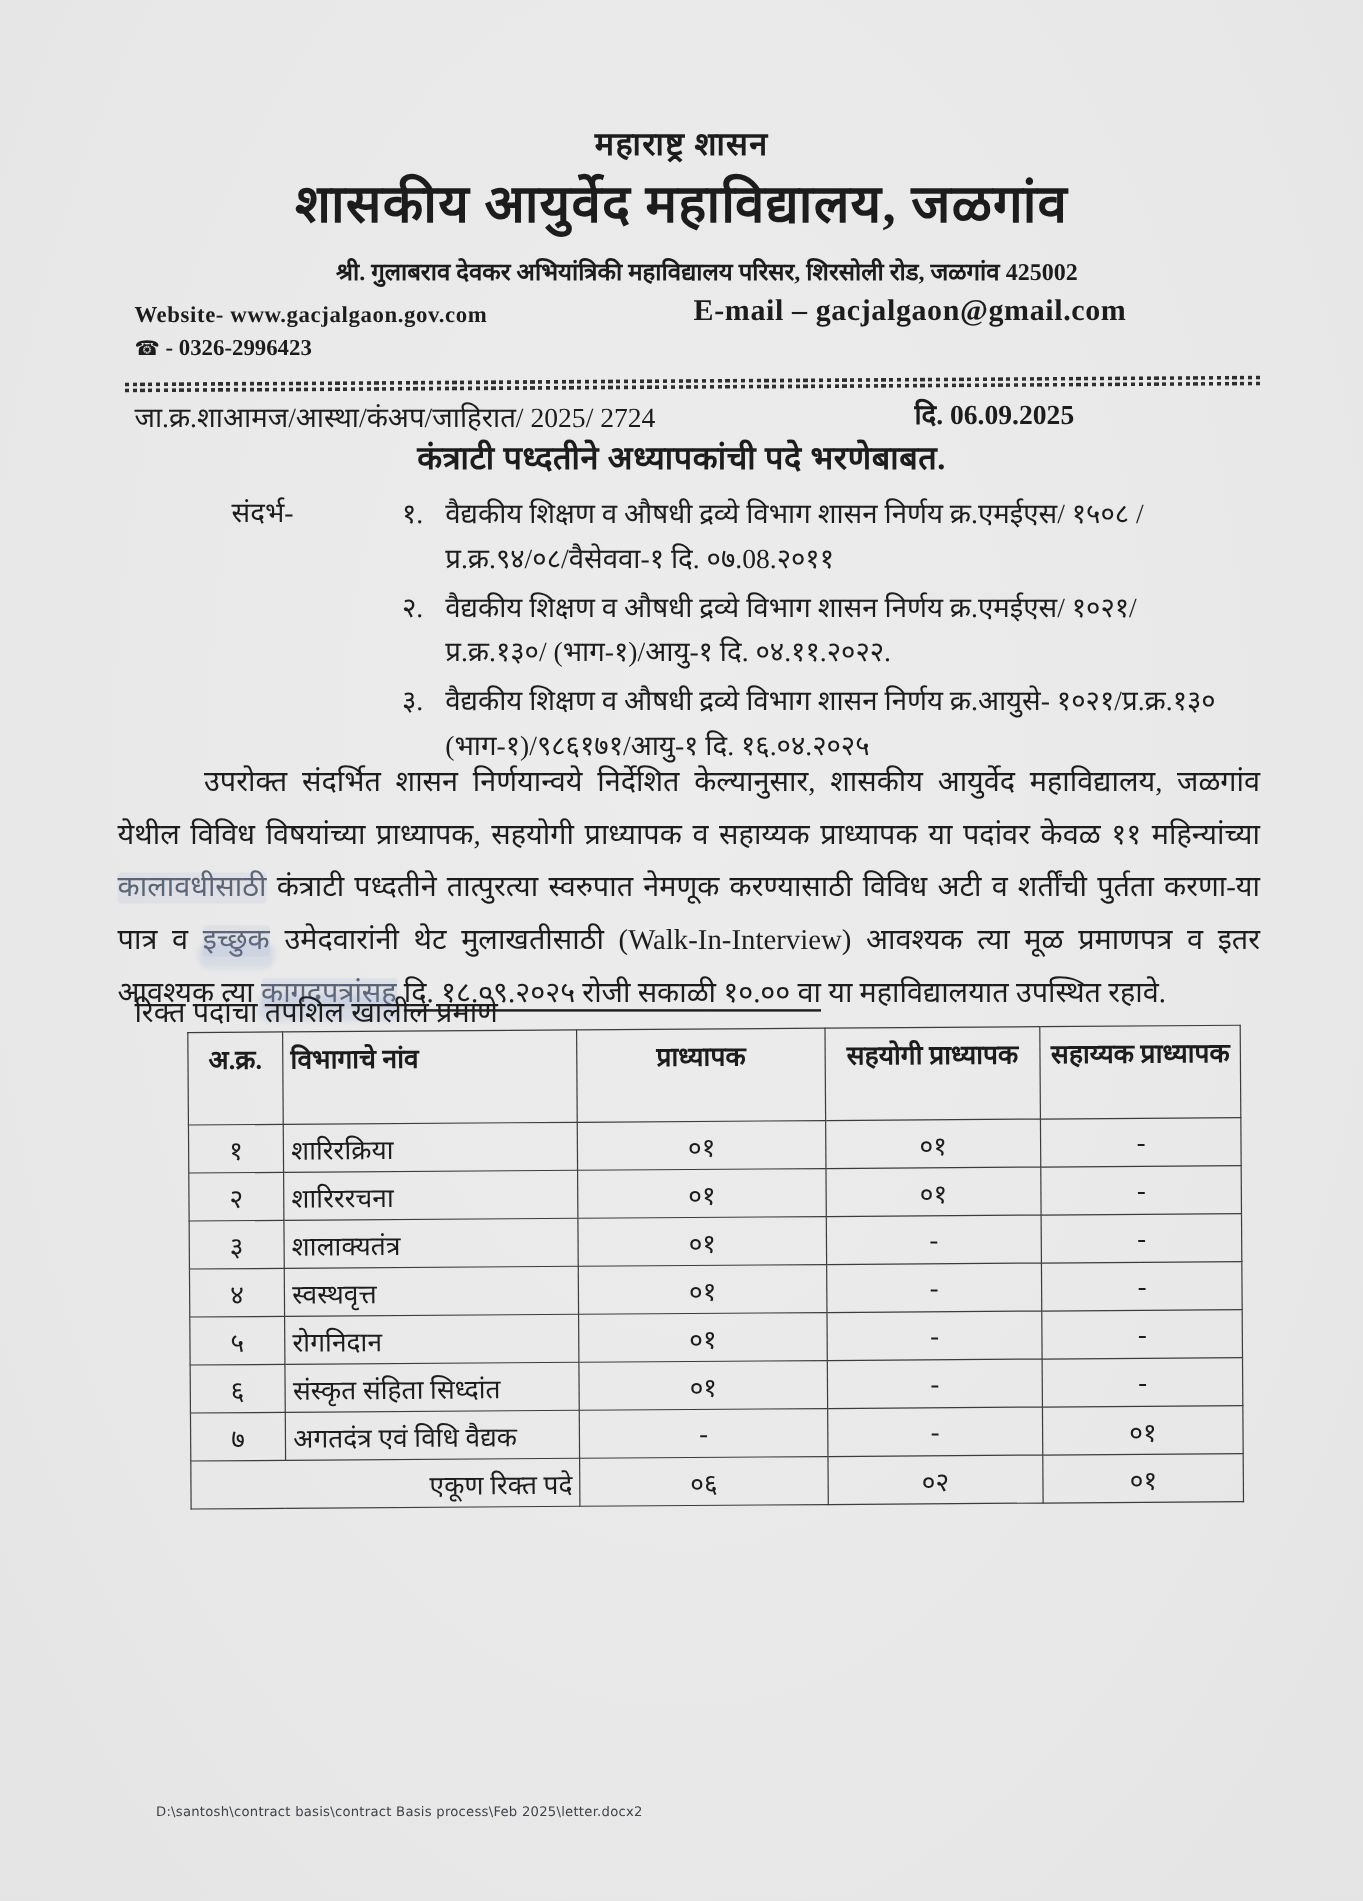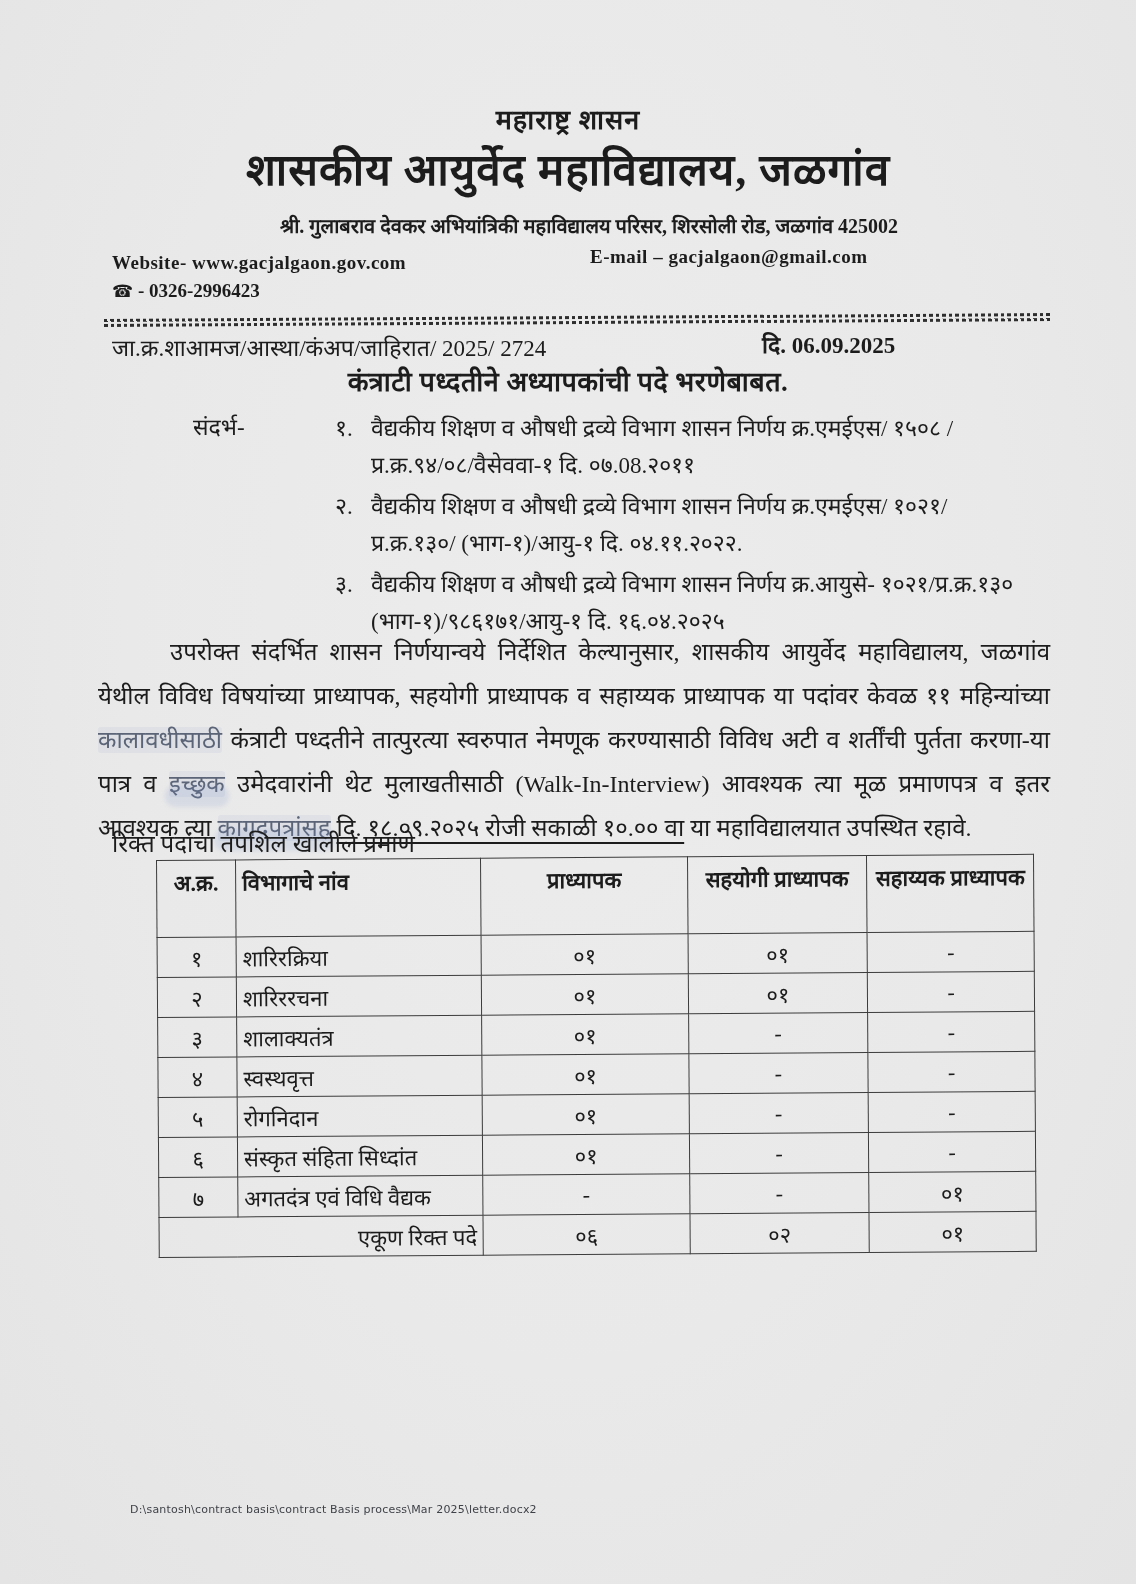--- a/index.html
+++ b/index.html
@@ -13,21 +13,21 @@
   .page{
     position:relative;width:1136px;height:1584px;
     background:radial-gradient(ellipse at 50% 40%, #ececec 0%, #e9e9e9 55%, #e4e4e4 100%);
   }
   .abs{position:absolute;}
   .center{left:0;right:0;text-align:center;}
   .govt-line{top:100px;font-size:27px;font-weight:bold;letter-spacing:1px;}
   .college-name{top:138px;font-size:44px;font-weight:bold;letter-spacing:1px;}
   .address-line{top:212px;font-size:20px;font-weight:bold;padding-left:42px;}
   .website{left:112px;top:252px;font-size:19px;font-weight:bold;letter-spacing:0.5px;}
-  .email{left:578px;top:246px;font-size:19px;font-weight:bold;letter-spacing:0.5px;margin-left:12px;}
+  .email{left:578px;top:246px;font-size:25px;font-weight:bold;letter-spacing:0.5px;}
   .phone{left:112px;top:280px;font-size:19px;font-weight:bold;}
   .phone .glyph{font-family:"DejaVu Sans",sans-serif;font-size:17px;}
   .separator{left:104px;top:316px;width:948px;height:8px;transform:rotate(-0.35deg);}
   .separator .dline{height:2.6px;margin-bottom:2.4px;
     background:repeating-linear-gradient(90deg,#2e2e2e 0 3.5px,transparent 3.5px 6.5px);}
   .ref-number{left:112px;top:331px;font-size:23px;}
   .ref-date{left:762px;top:328px;font-size:23px;font-weight:bold;}
   .subject{top:362px;font-size:27px;font-weight:bold;letter-spacing:0.5px;}
   .refs-label{left:193px;top:410px;font-size:23px;}
   .refs-list{left:335px;top:410px;width:680px;font-size:23px;}
@@ -175,15 +175,15 @@
       </tr>
       <tr>
         <td class="total-label" colspan="2">एकूण रिक्त पदे</td>
         <td class="td-val">०६</td>
         <td class="td-val">०२</td>
         <td class="td-val">०१</td>
       </tr>
     </tbody>
   </table>
 
-  <div class="abs footer-path">D:\santosh\contract basis\contract Basis process\Mar 2025\letter.docx2</div>
+  <div class="abs footer-path">D:\santosh\contract basis\contract Basis process\Feb 2025\letter.docx2</div>
 
 </div>
 
 </body></html>

